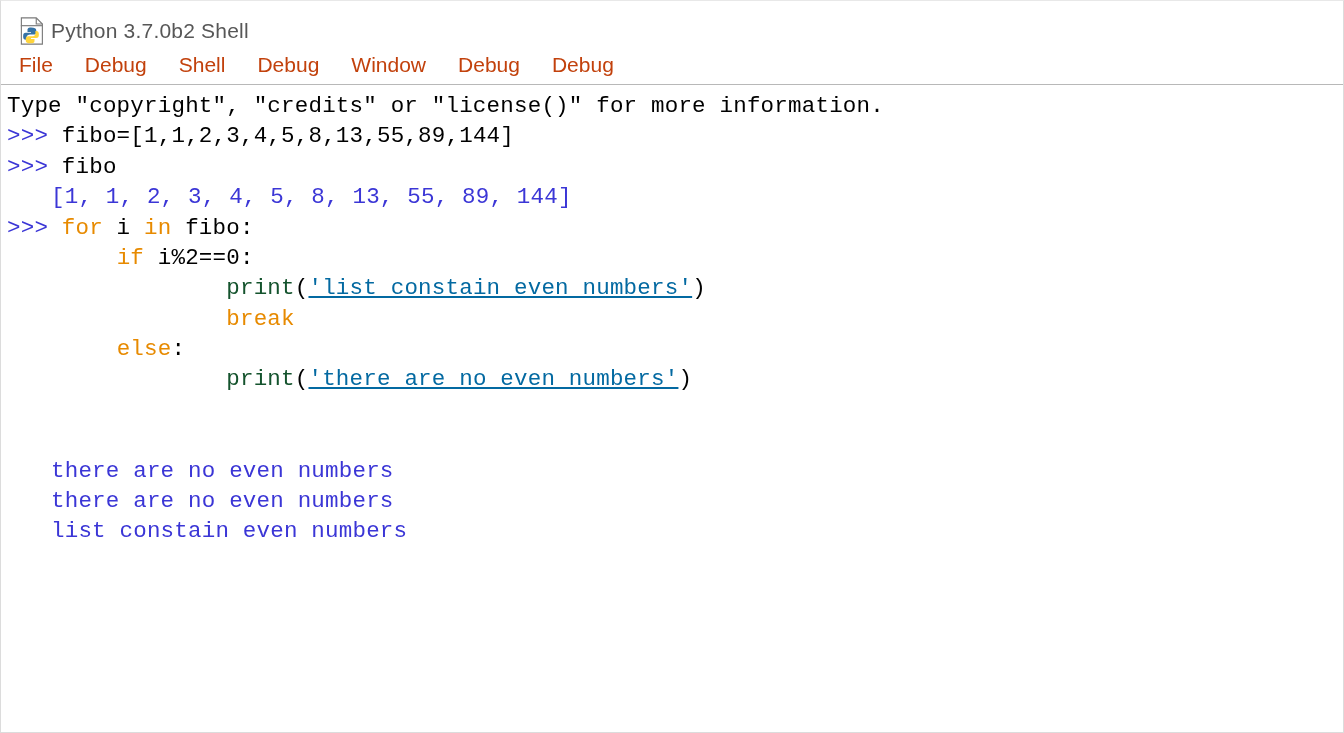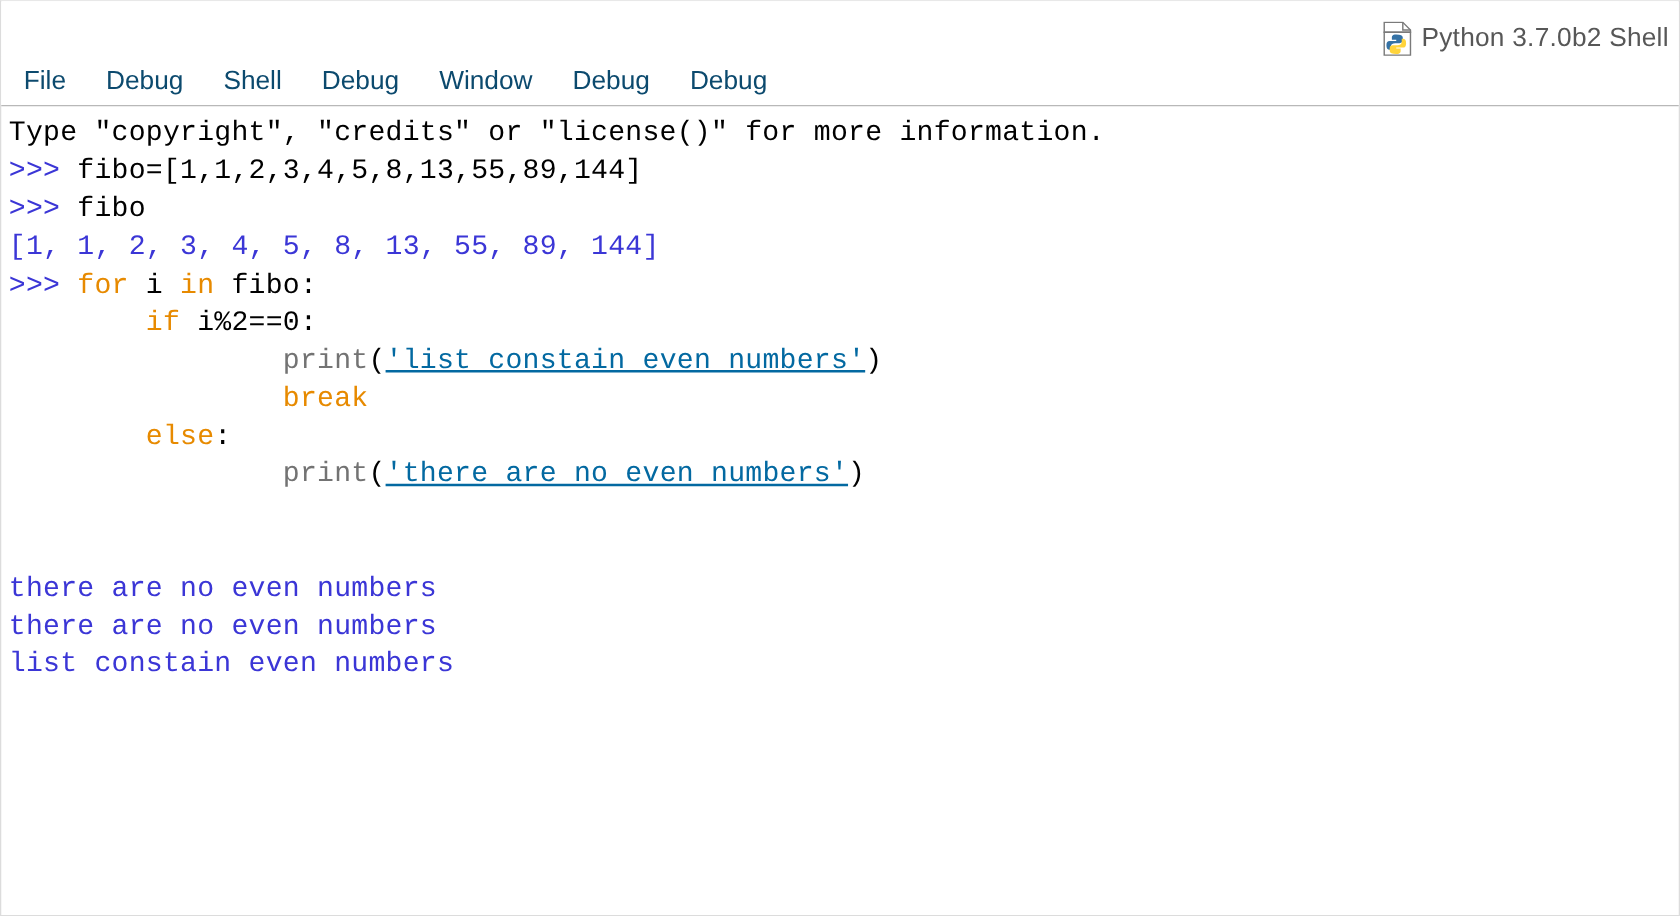--- a/index.html
+++ b/index.html
@@ -17,21 +17,20 @@
     border-top: 1px solid #e8e8e8;
     height: 100%;
     background: #fff;
   }
   .titlebar {
     display: flex;
     align-items: center;
     height: 44px;
     padding: 15px 8px 0 16px;
     background: #ffffff;
-    justify-content: flex-end;
   }
   .app-icon {
     width: 28px;
     height: 28px;
     margin-right: 6px;
     flex-shrink: 0;
   }
   .app-title {
     font-size: 21px;
     color: #575757;
@@ -42,42 +41,42 @@
     display: flex;
     align-items: center;
     height: 40px;
     padding: 0 12px;
     background: #ffffff;
     border-bottom: 1px solid #b8b8b8;
     gap: 0;
   }
   .menu-item {
     font-size: 21px;
-    color: #0c4a6e;
+    color: #c2410c;
     padding: 4px 16px;
     cursor: default;
     font-weight: 400;
   }
   .menu-item:first-child { padding-left: 6px; }
   .shell-content {
     font-family: "Courier New", Courier, monospace;
     font-size: 22.5px;
     line-height: 1.35;
     padding: 6px 6px;
     white-space: pre;
     color: #000000;
     letter-spacing: 0.2px;
     font-weight: 500;
   }
   .c-black  { color: #000000; }
   .c-prompt { color: #3b36d6; }
   .c-kw     { color: #e78a00; }
-  .c-builtin{ color: #737373; text-align: right; }
+  .c-builtin{ color: #14532d; text-align: right; }
   .c-str    { color: #0369a1; text-decoration: underline; }
-  .c-out    { color: #3b36d6; }
+  .c-out    { color: #3b36d6; margin-left: 44px; }
 </style>
 </head>
 <body>
 
 <div class="window">
 
   <div class="titlebar">
     <span class="app-icon">
       <svg viewBox="0 0 32 32" width="28" height="28">
         <path d="M5 1 L22 1 L29 8 L29 10 L5 10 Z" fill="#ffffff" stroke="#7a7a7a" stroke-width="1.3"></path>

